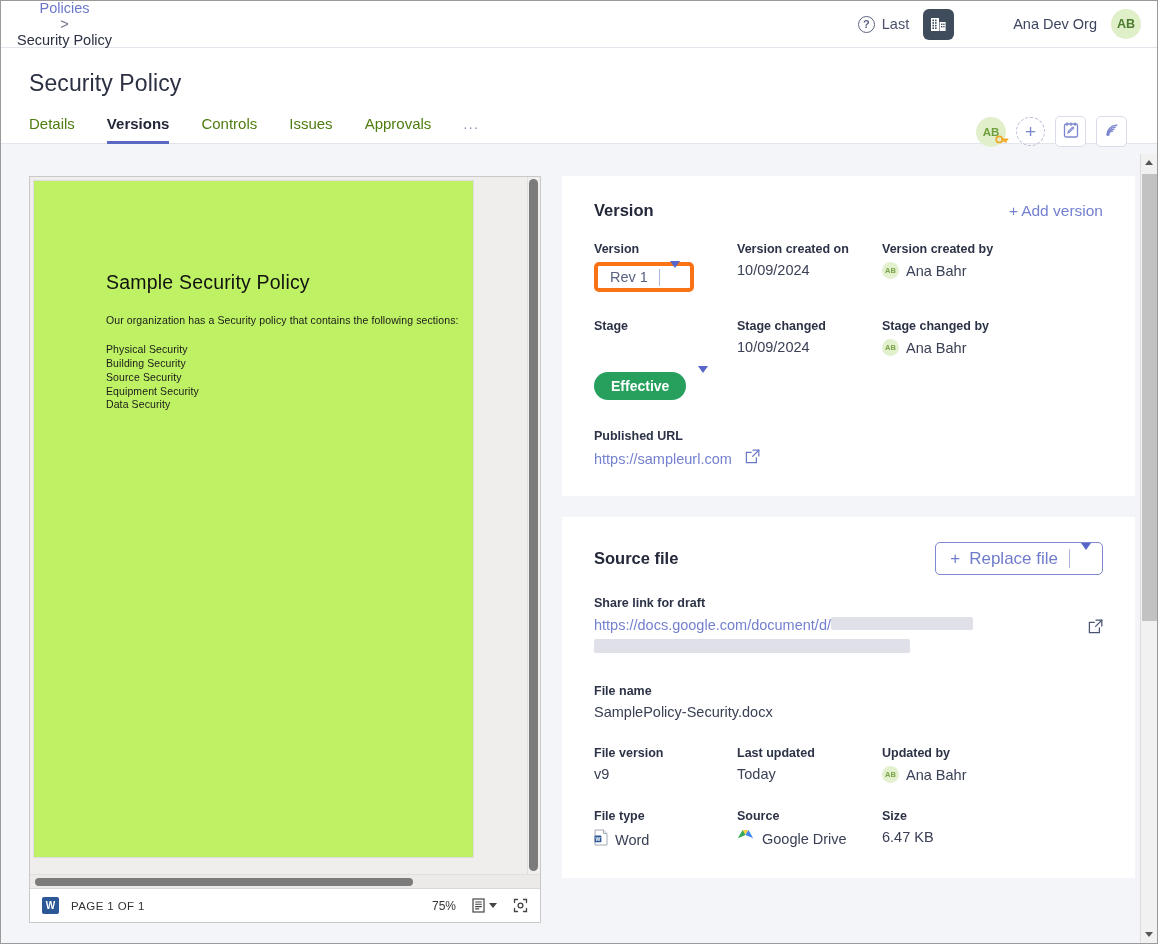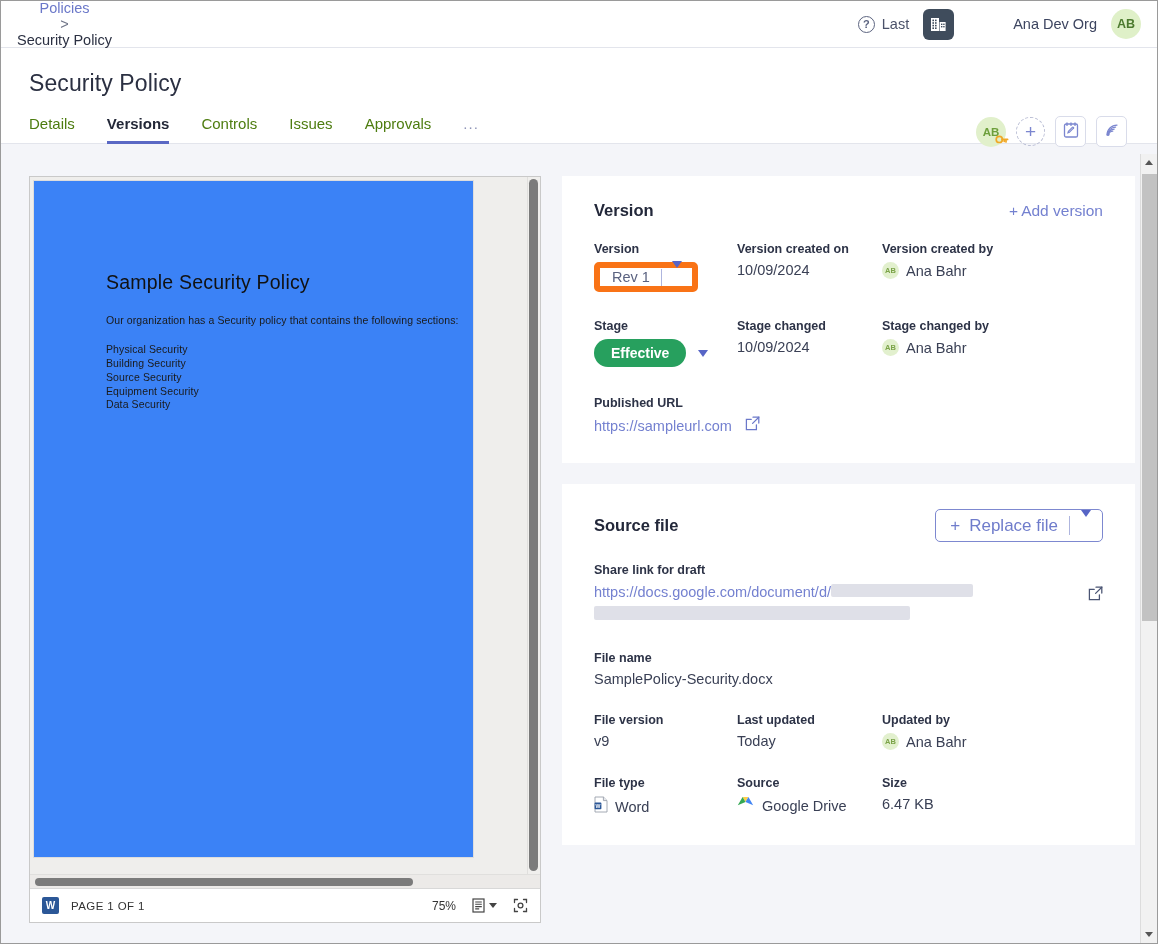--- a/index.html
+++ b/index.html
@@ -88,21 +88,21 @@
   
   .viewer-wrap { padding: 22px 0 0 28px; }
   .viewer {
     width: 512px; height: 747px; background: #ffffff;
     border: 1px solid #c9c9c9; position: relative; overflow: hidden;
     display: flex; flex-direction: column;
   }
   .viewer-canvas { position: relative; flex: 1; background: #efeeec; overflow: hidden; }
   .doc-page {
     position: absolute; left: 3px; top: 3px; width: 441px; height: 678px;
-    background: #3b82f6; border: 1px solid #dddddd;
+    background: #bef264; border: 1px solid #dddddd;
   }
   .doc-inner { padding: 90px 0 0 72px; }
   .doc-h1 { font-family: "Liberation Sans", sans-serif; font-size: 19.5px; color: #111; font-weight: normal; letter-spacing: .2px; }
   .doc-p { font-size: 10.5px; color: #1a1a1a; margin-top: 20px; letter-spacing: .1px; }
   .doc-list { margin-top: 17px; }
   .doc-list div { font-size: 10.5px; color: #1a1a1a; line-height: 1.32; letter-spacing: .1px; }
   .vscroll-track {
     position: absolute; right: 0; top: 0; width: 13px; height: 100%;
     background: #f0efed; border-left: 1px solid #e0dfdd;
   }
@@ -149,31 +149,31 @@
   .fld-val { font-size: 14.5px; color: #3a4055; }
   .fld-val.link { color: #7481d0; cursor: pointer; }
   .person { display: flex; align-items: center; gap: 7px; }
   .av-sm {
     width: 17px; height: 17px; border-radius: 50%; background: #e2f0ce;
     color: #7ba348; font-size: 7.5px; font-weight: bold;
     display: flex; align-items: center; justify-content: center;
   }
   .sel-box {
     display: inline-flex; align-items: center; height: 30px;
-    border: 6px solid #f97316; border-radius: 5px; background: #fff; cursor: pointer;
+    border: 4px solid #f97316; border-radius: 5px; background: #fff; cursor: pointer;
   }
   .sel-box .val { padding: 0 11px 0 12px; font-size: 14.5px; color: #5a6280; }
   .sel-box .div { width: 1px; height: 17px; background: #aeb5de; }
   .sel-box .car { padding: 0 10px; }
   .caret { width: 0; height: 0; border-left: 5.5px solid transparent; border-right: 5.5px solid transparent; border-top: 7px solid #5765c6; }
   .pill-row { display: flex; align-items: center; gap: 12px; }
   .pill {
     height: 28px; padding: 0 17px; border-radius: 14px; background: #27a05e;
     color: #fff; font-size: 14px; font-weight: bold;
-    display: inline-flex; align-items: center;
+    display: inline-flex; align-items: center; margin-top: 33px;
   }
   .row-gap { margin-top: 27px; }
   .pub-block { margin-top: 29px; }
   .link-with-ext { display: flex; align-items: center; gap: 13px; }
 
   .repl-btn {
     display: inline-flex; align-items: center; height: 33px;
     border: 1px solid #7d88d0; border-radius: 5px; background: #fff; cursor: pointer;
   }
   .repl-btn .plus { padding: 0 9px 0 14px; color: #6f7ccb; font-size: 17px; line-height: 1; }

